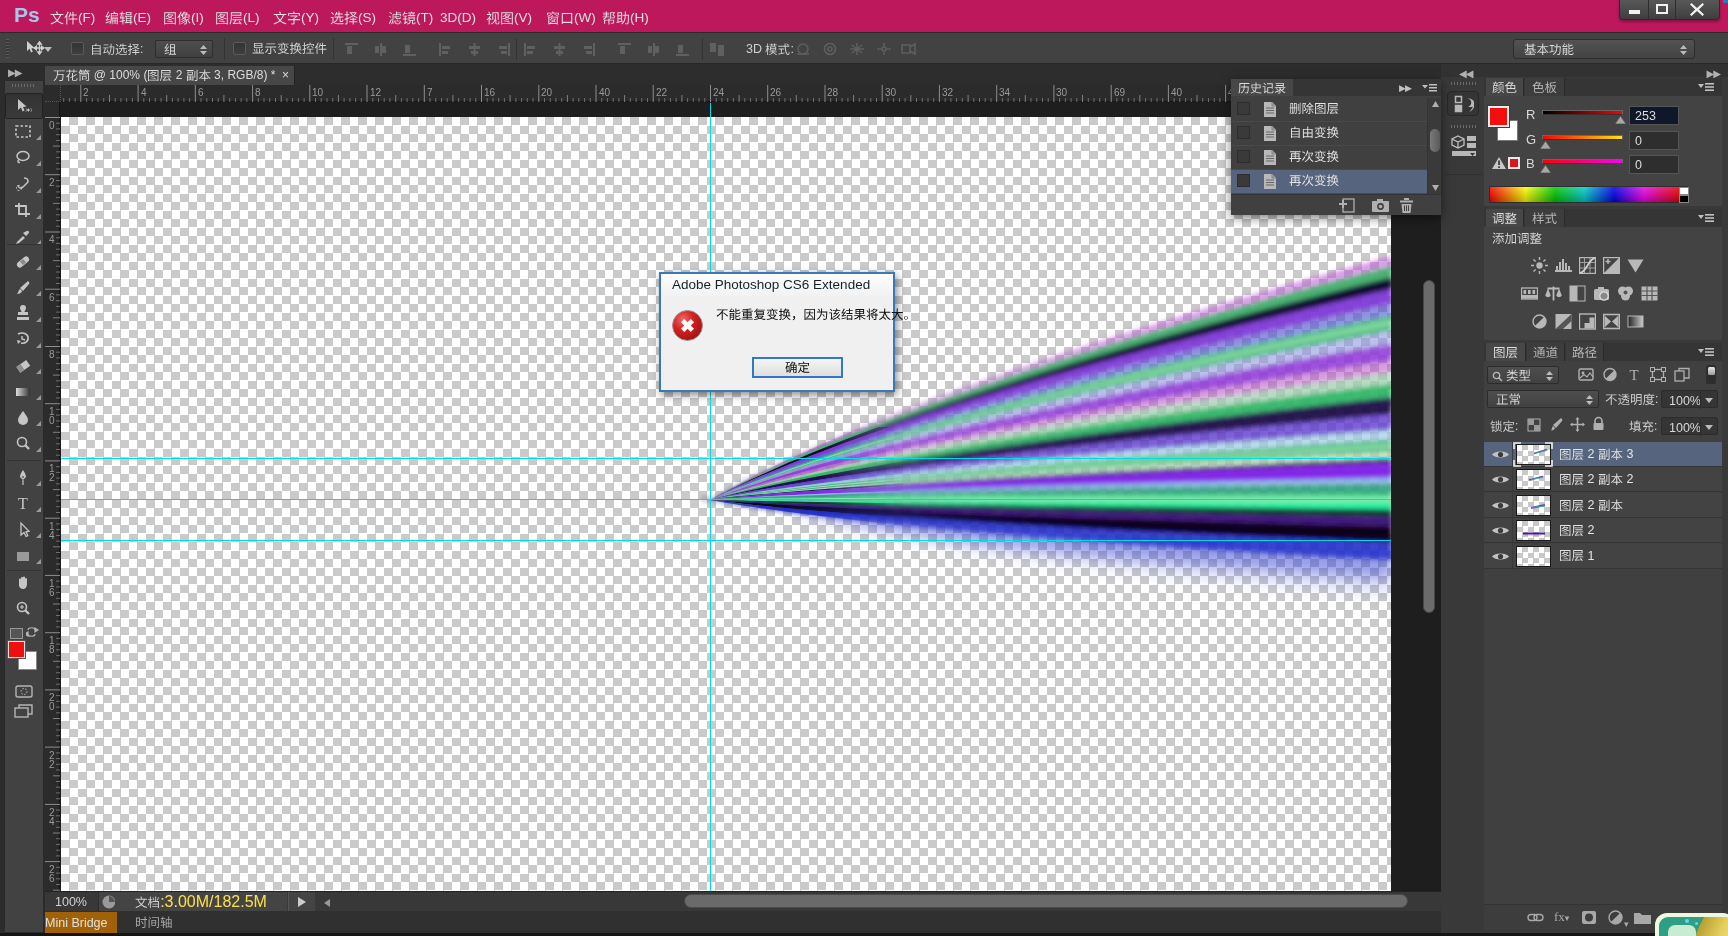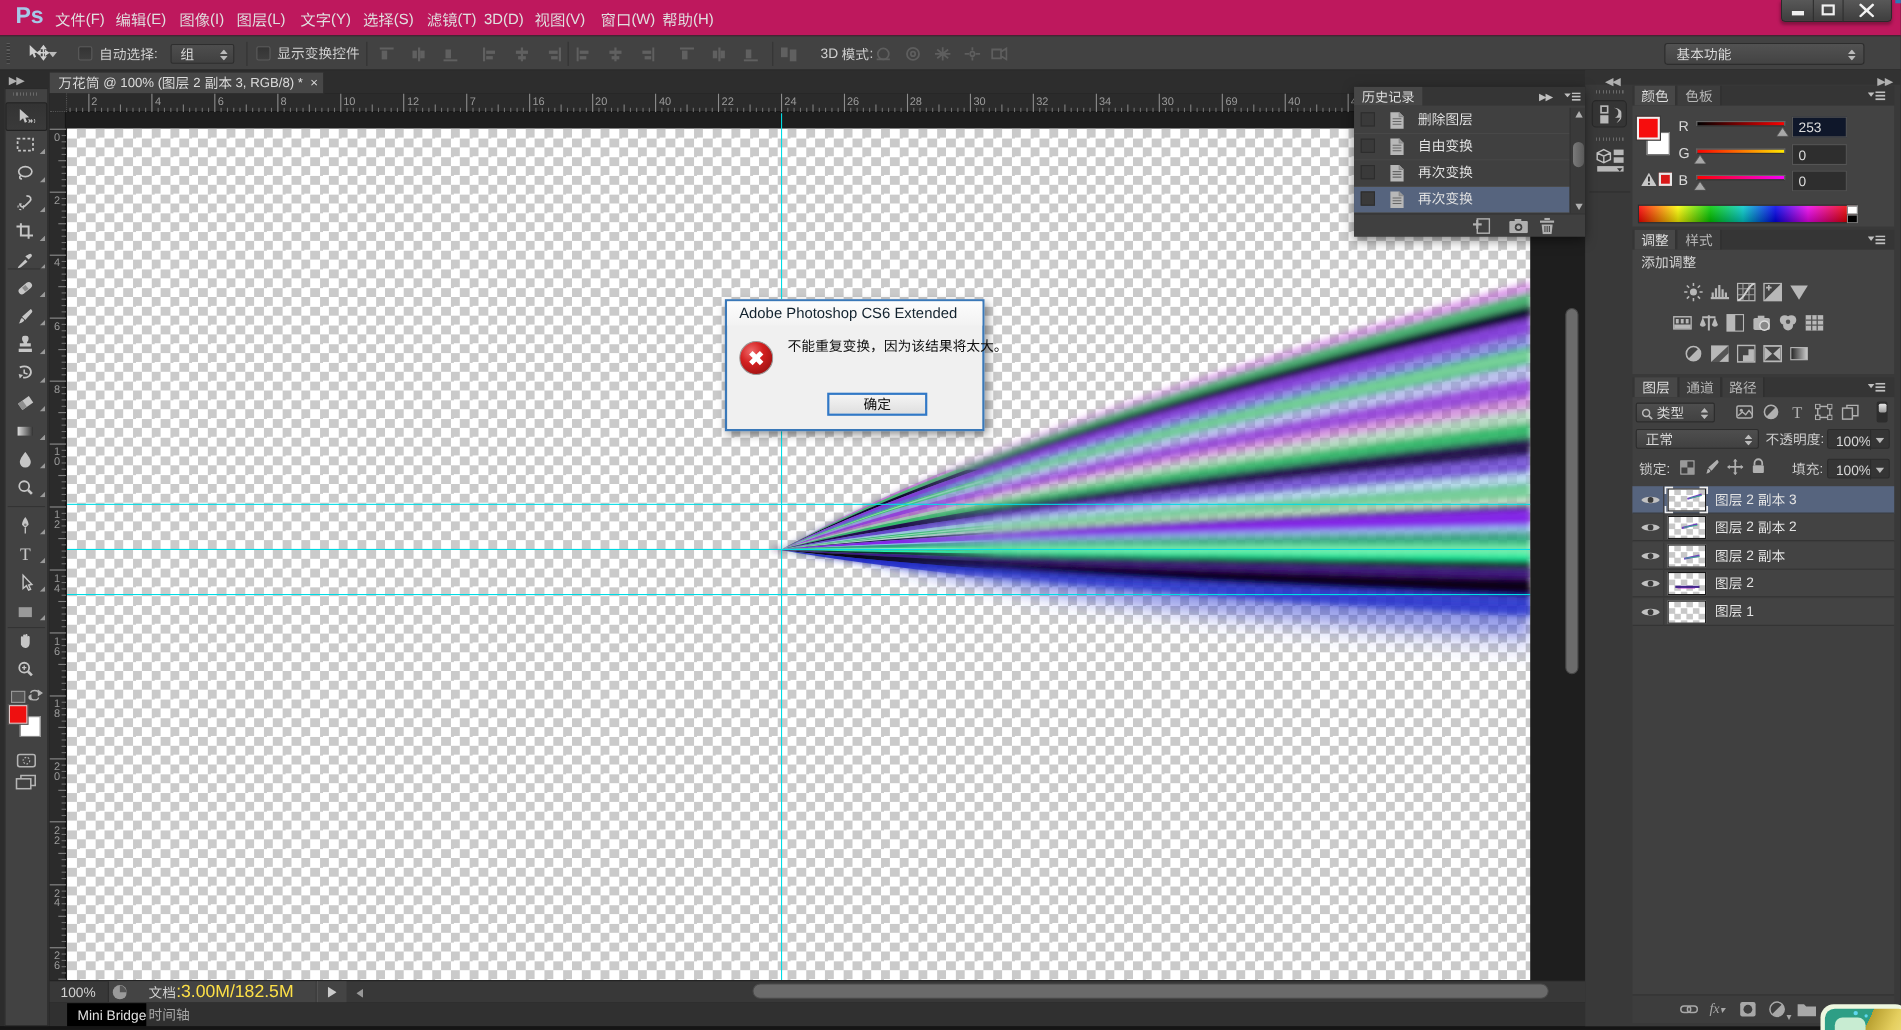--- a/index.html
+++ b/index.html
@@ -1008,21 +1008,21 @@
       <svg class="ab" style="left:9px;top:5px" width="8" height="10">
         <path d="M0 0 L8 5 L0 10 Z" fill="#ccc"></path>
       </svg>
     </div>
 <svg class="ab" style="left:279px;top:7px" width="6" height="8">
       <path d="M6 0 L0 4 L6 8 Z" fill="#999"></path>
     </svg>
 <div class="ab" style="left:639px;top:2px;width:724px;height:14px;background:#6a6a6a;border:1px solid #4a4a4a;border-radius:8px"></div>
 </div>
 <div class="ab" style="left:45px;top:911px;width:1396px;height:22px;background:#303030">
-<div class="ab row" style="left:16px;top:1px;width:72px;height:21px;background:#000000;justify-content:flex-end">
+<div class="ab row" style="left:0px;top:1px;width:72px;height:21px;background:#a16207;justify-content:flex-start">
       <span style="font-size:12.5px;color:#e0e0e0">Mini Bridge</span>
     </div>
 <div class="ab row" style="left:80px;top:1px;width:58px;height:21px;justify-content:center">
       <svg style="width:37.5px;height:12.5px;display:inline-block;vertical-align:top;" viewBox="0 0 3000 1000">
         <g transform="translate(0,880) scale(1,-1)" fill="#a8a8a8" opacity="1.0">
           <use href="#u65f6" x="0"></use>
           <use href="#u95f4" x="1000"></use>
           <use href="#u8f74" x="2000"></use>
         </g>
       </svg>
@@ -1503,21 +1503,21 @@
             </g>
           </svg>
           <span style="font-size:12.5px;color:#e4e4e4">&nbsp;1</span>
         </div>
 </div>
 <div class="ab" style="left:0;top:543px;width:238px;height:26px;background:#3d3d3d;border-top:1px solid #333">
 <svg class="ab" style="left:43px;top:8px" width="17" height="9" fill="none" stroke="#a8a8a8" stroke-width="1.4">
           <rect x="1" y="1.5" width="9" height="6" rx="3"></rect>
           <rect x="7" y="1.5" width="9" height="6" rx="3"></rect>
         </svg>
-<div class="ab" style="left:70px;top:4px;color:#a8a8a8;font-size:13px;font-style:italic;font-family:Liberation Serif">fx<span style="font-size:9px">▾</span></div>
+<div class="ab" style="left:70px;top:4px;color:#a8a8a8;font-size:13px;font-family:Liberation Serif">fx<span style="font-size:9px">▾</span></div>
 <svg class="ab" style="left:97px;top:5px" width="16" height="15">
           <rect x="1" y="1" width="14" height="13" rx="2" fill="#a8a8a8"></rect>
           <circle cx="8" cy="7.5" r="4" fill="#3d3d3d"></circle>
         </svg>
 <svg class="ab" style="left:124px;top:5px" width="15" height="15">
           <circle cx="7.5" cy="7.5" r="6.5" fill="none" stroke="#a8a8a8" stroke-width="1.4"></circle>
           <path d="M2.9 12.1 A6.5 6.5 0 0 0 12.1 2.9 Z" fill="#a8a8a8"></path>
         </svg>
         <span class="ab" style="left:140px;top:14px;color:#a8a8a8;font-size:9px">▾</span>
 <svg class="ab" style="left:150px;top:6px" width="17" height="13" fill="#a8a8a8">

